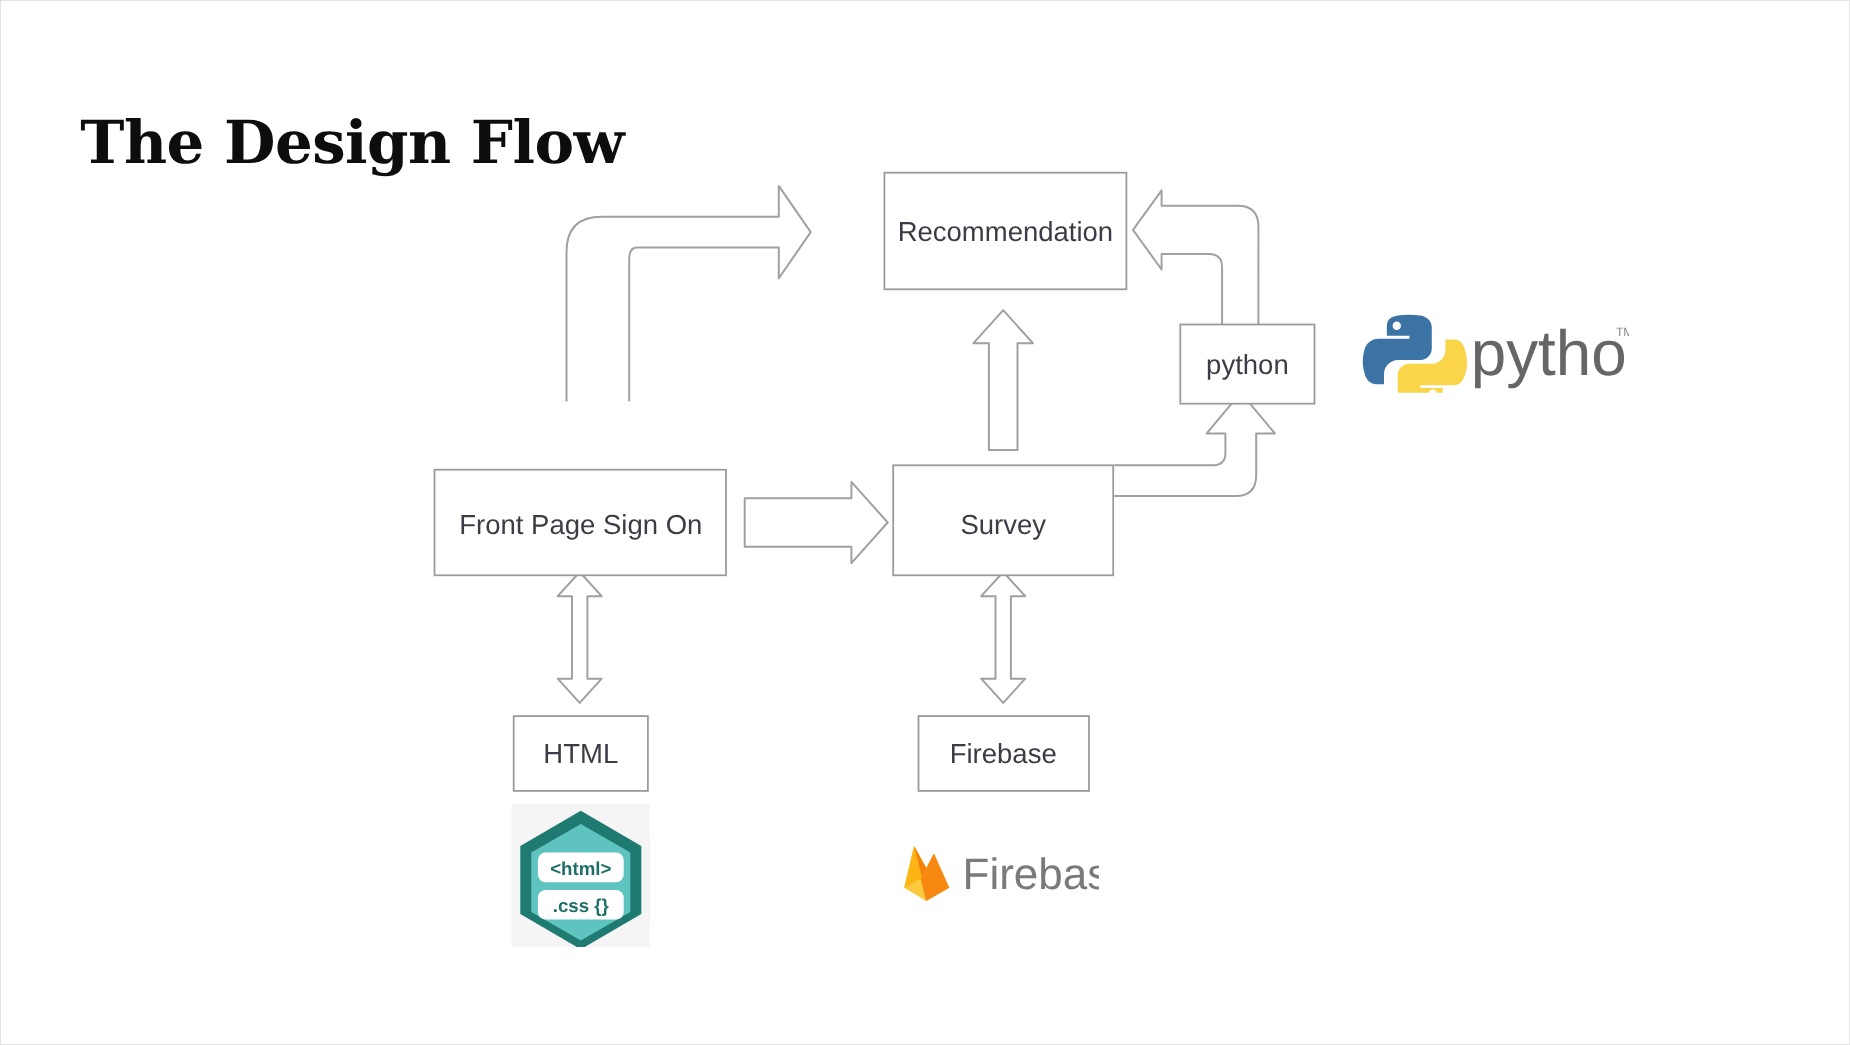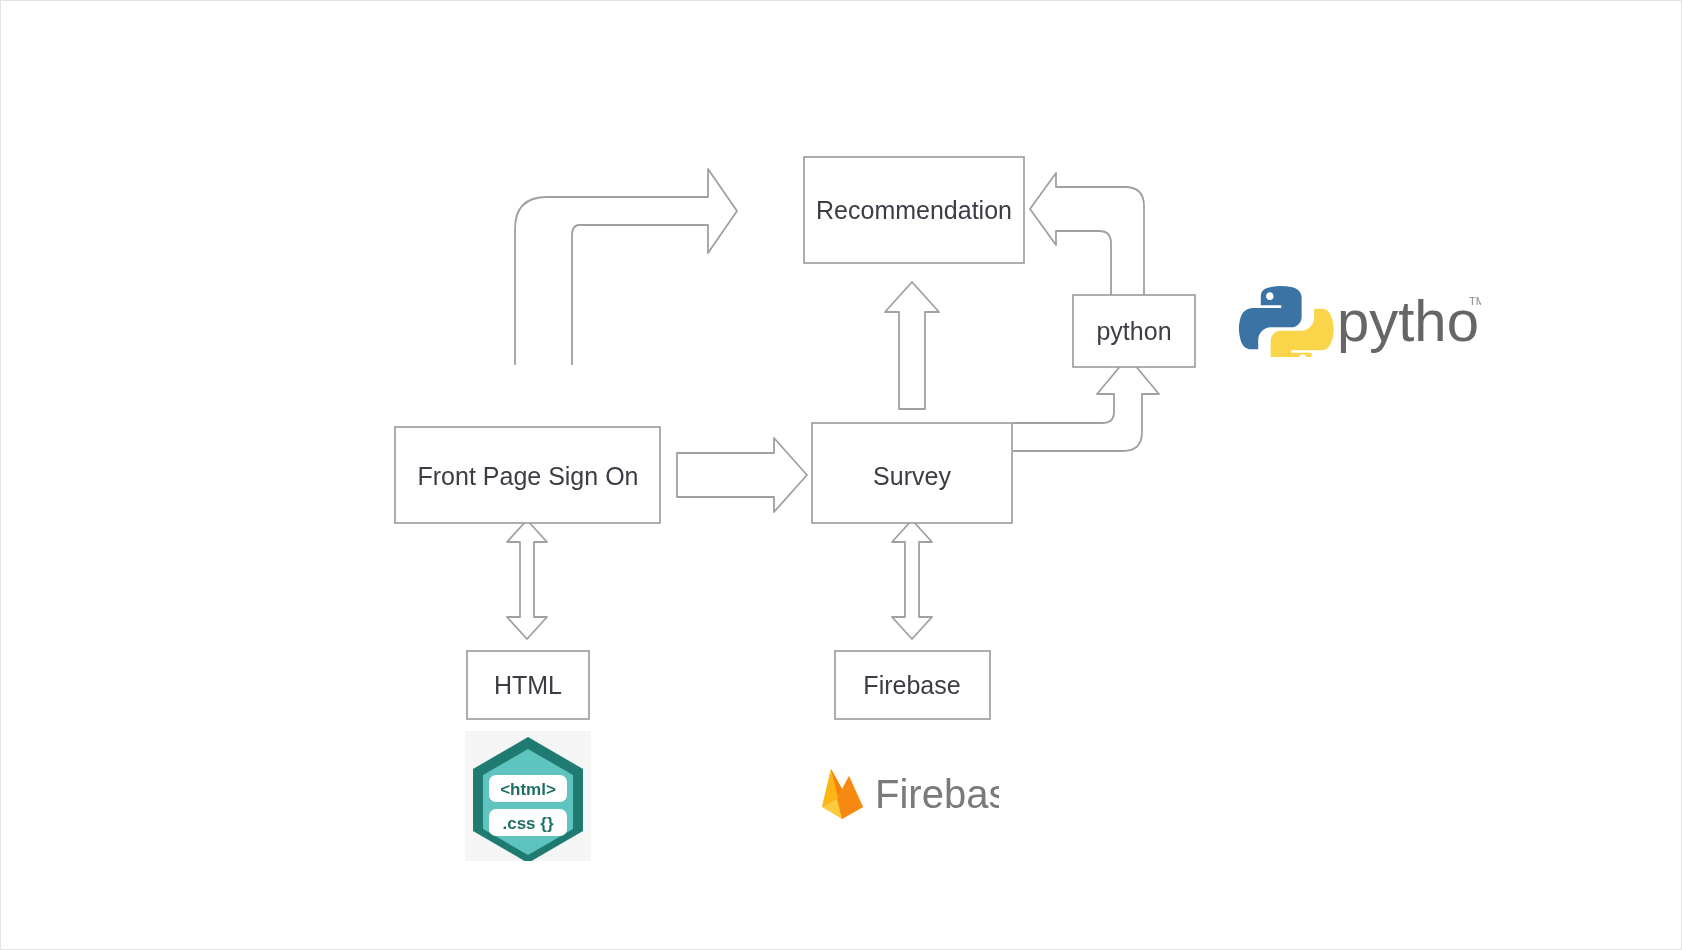--- a/index.html
+++ b/index.html
@@ -84,20 +84,21 @@
     top: 762px;
     width: 182px;
     height: 62px;
   }
 </style>
 </head>
 <body>
 
 <div id="slide">
 
+  <div id="slide-title">The Design Flow</div>
 
   <svg id="flow-svg" width="1682" height="950" viewBox="0 0 1682 950">
 
     <path class="conn-open" d="M 514,364
              L 514,228
              Q 514,196 546,196
              L 707,196
              L 707,168
              L 736,210
              L 707,252

